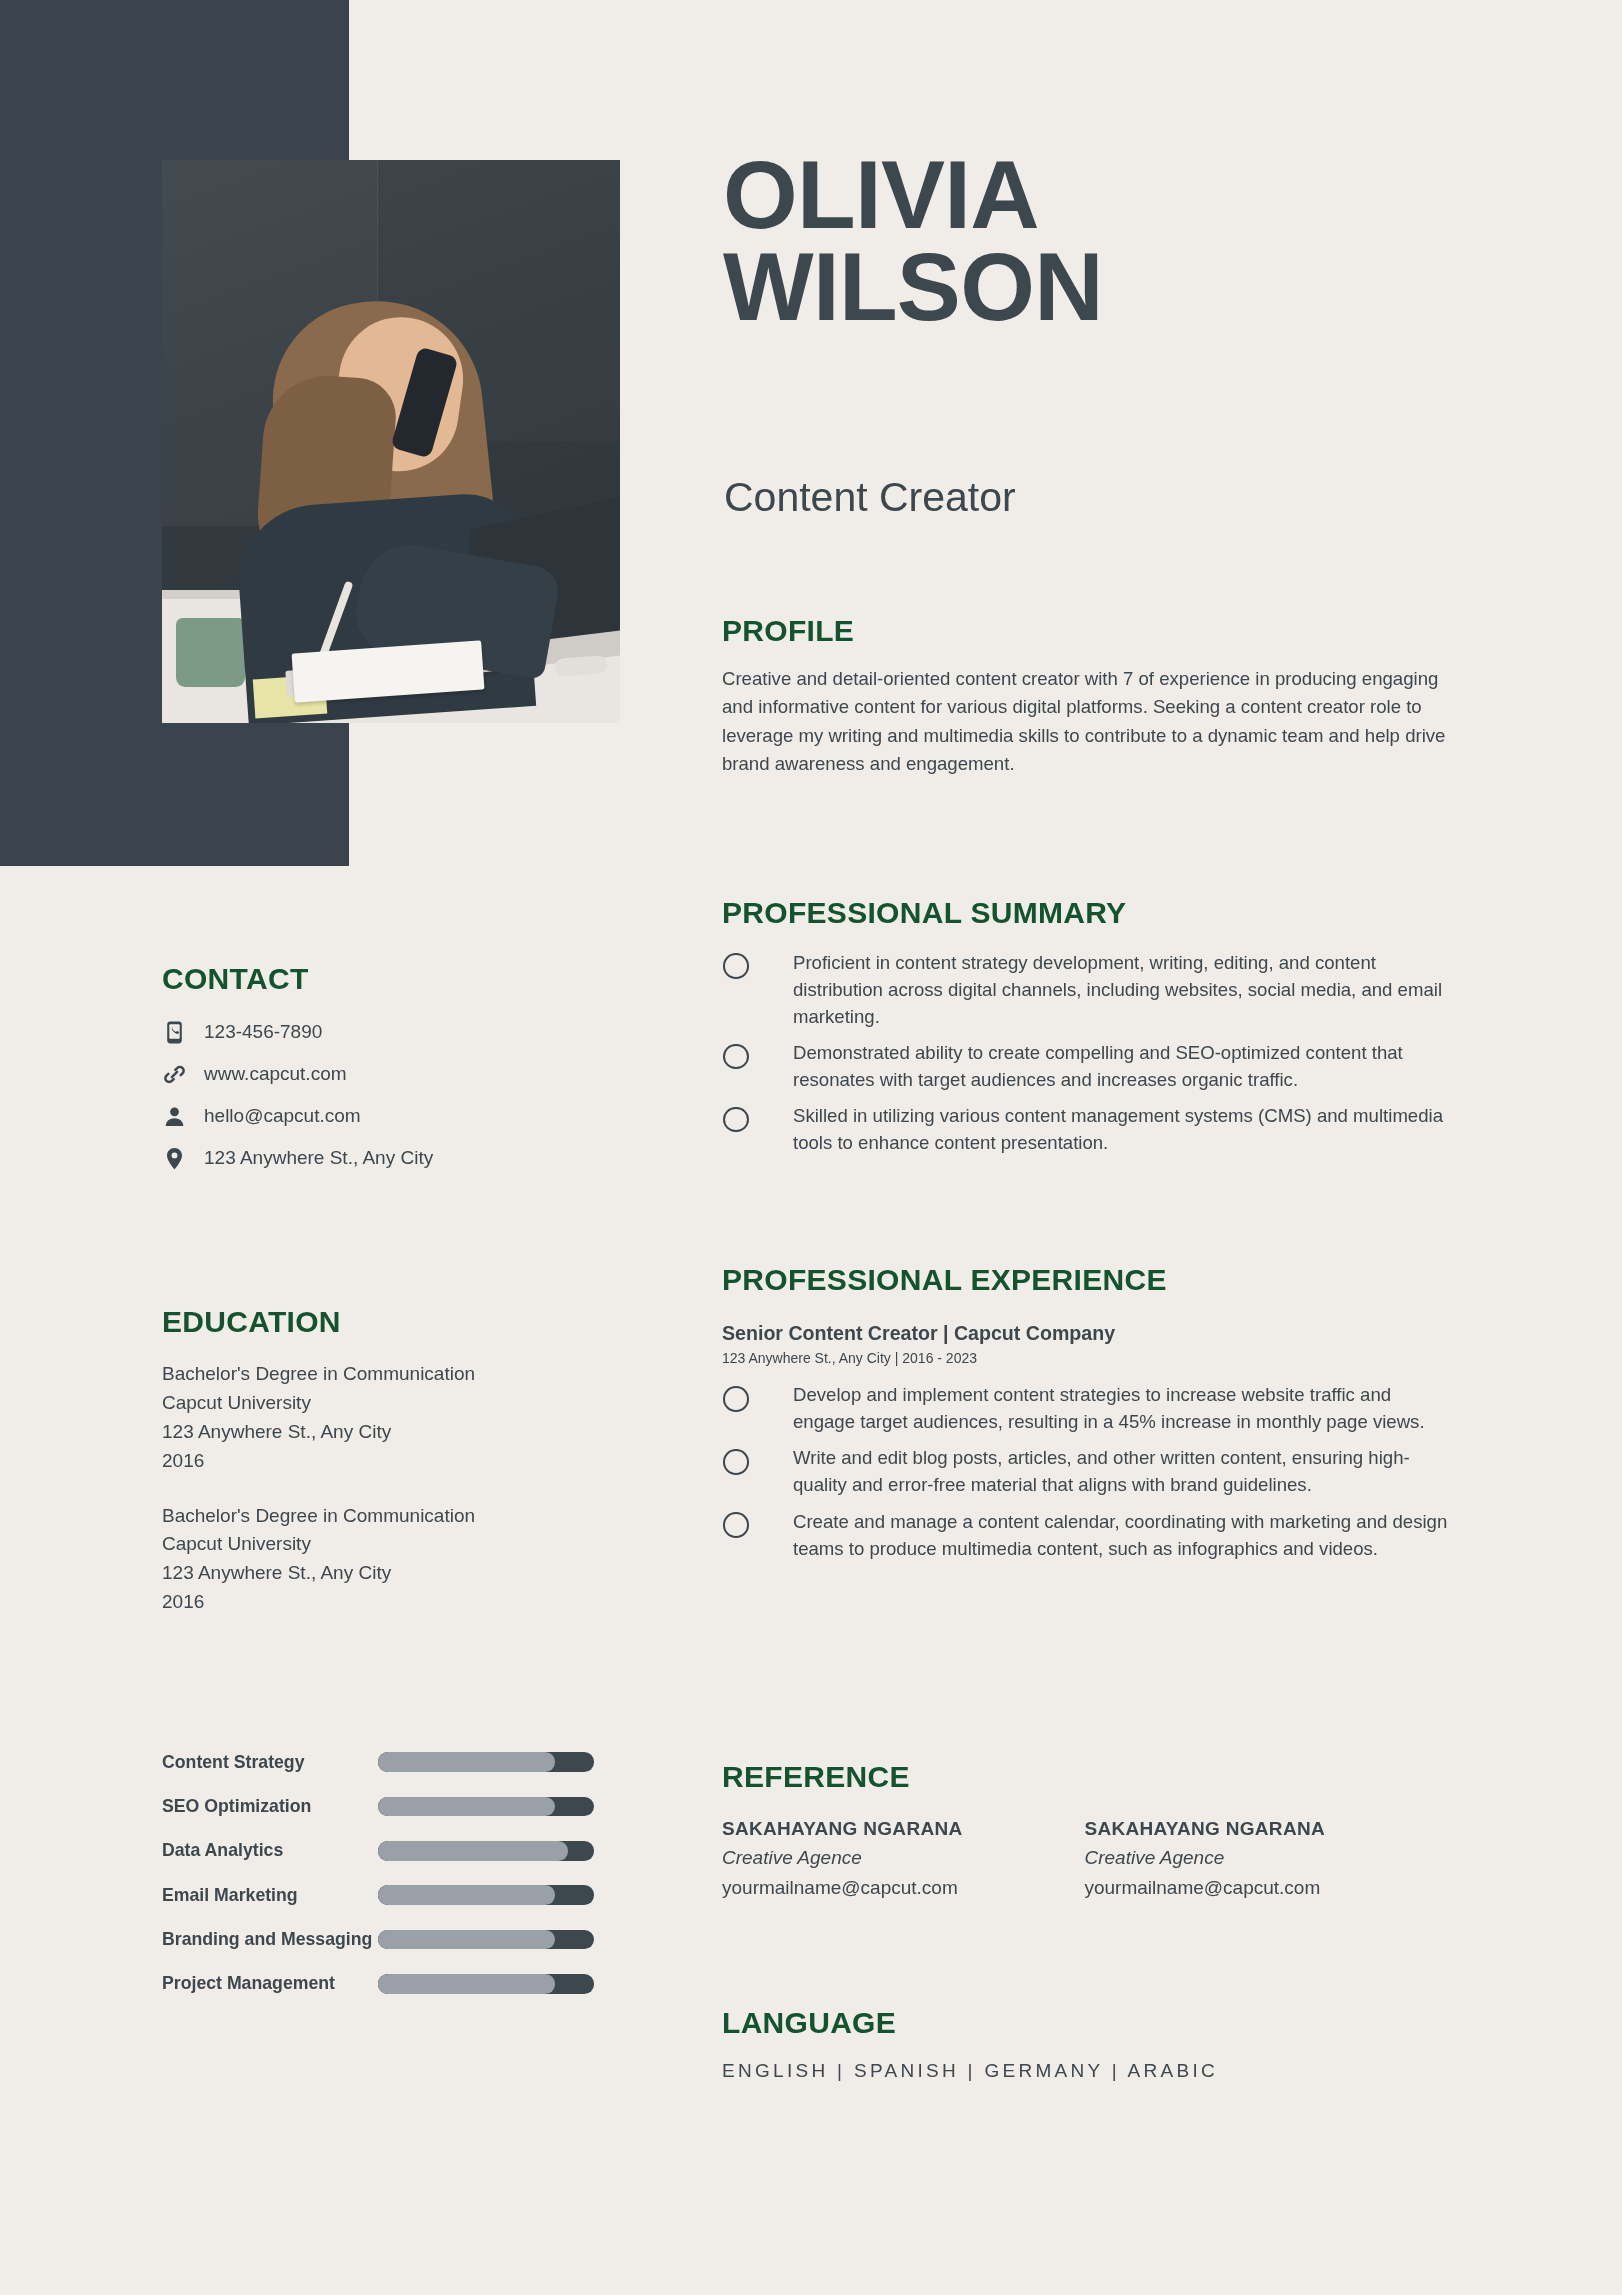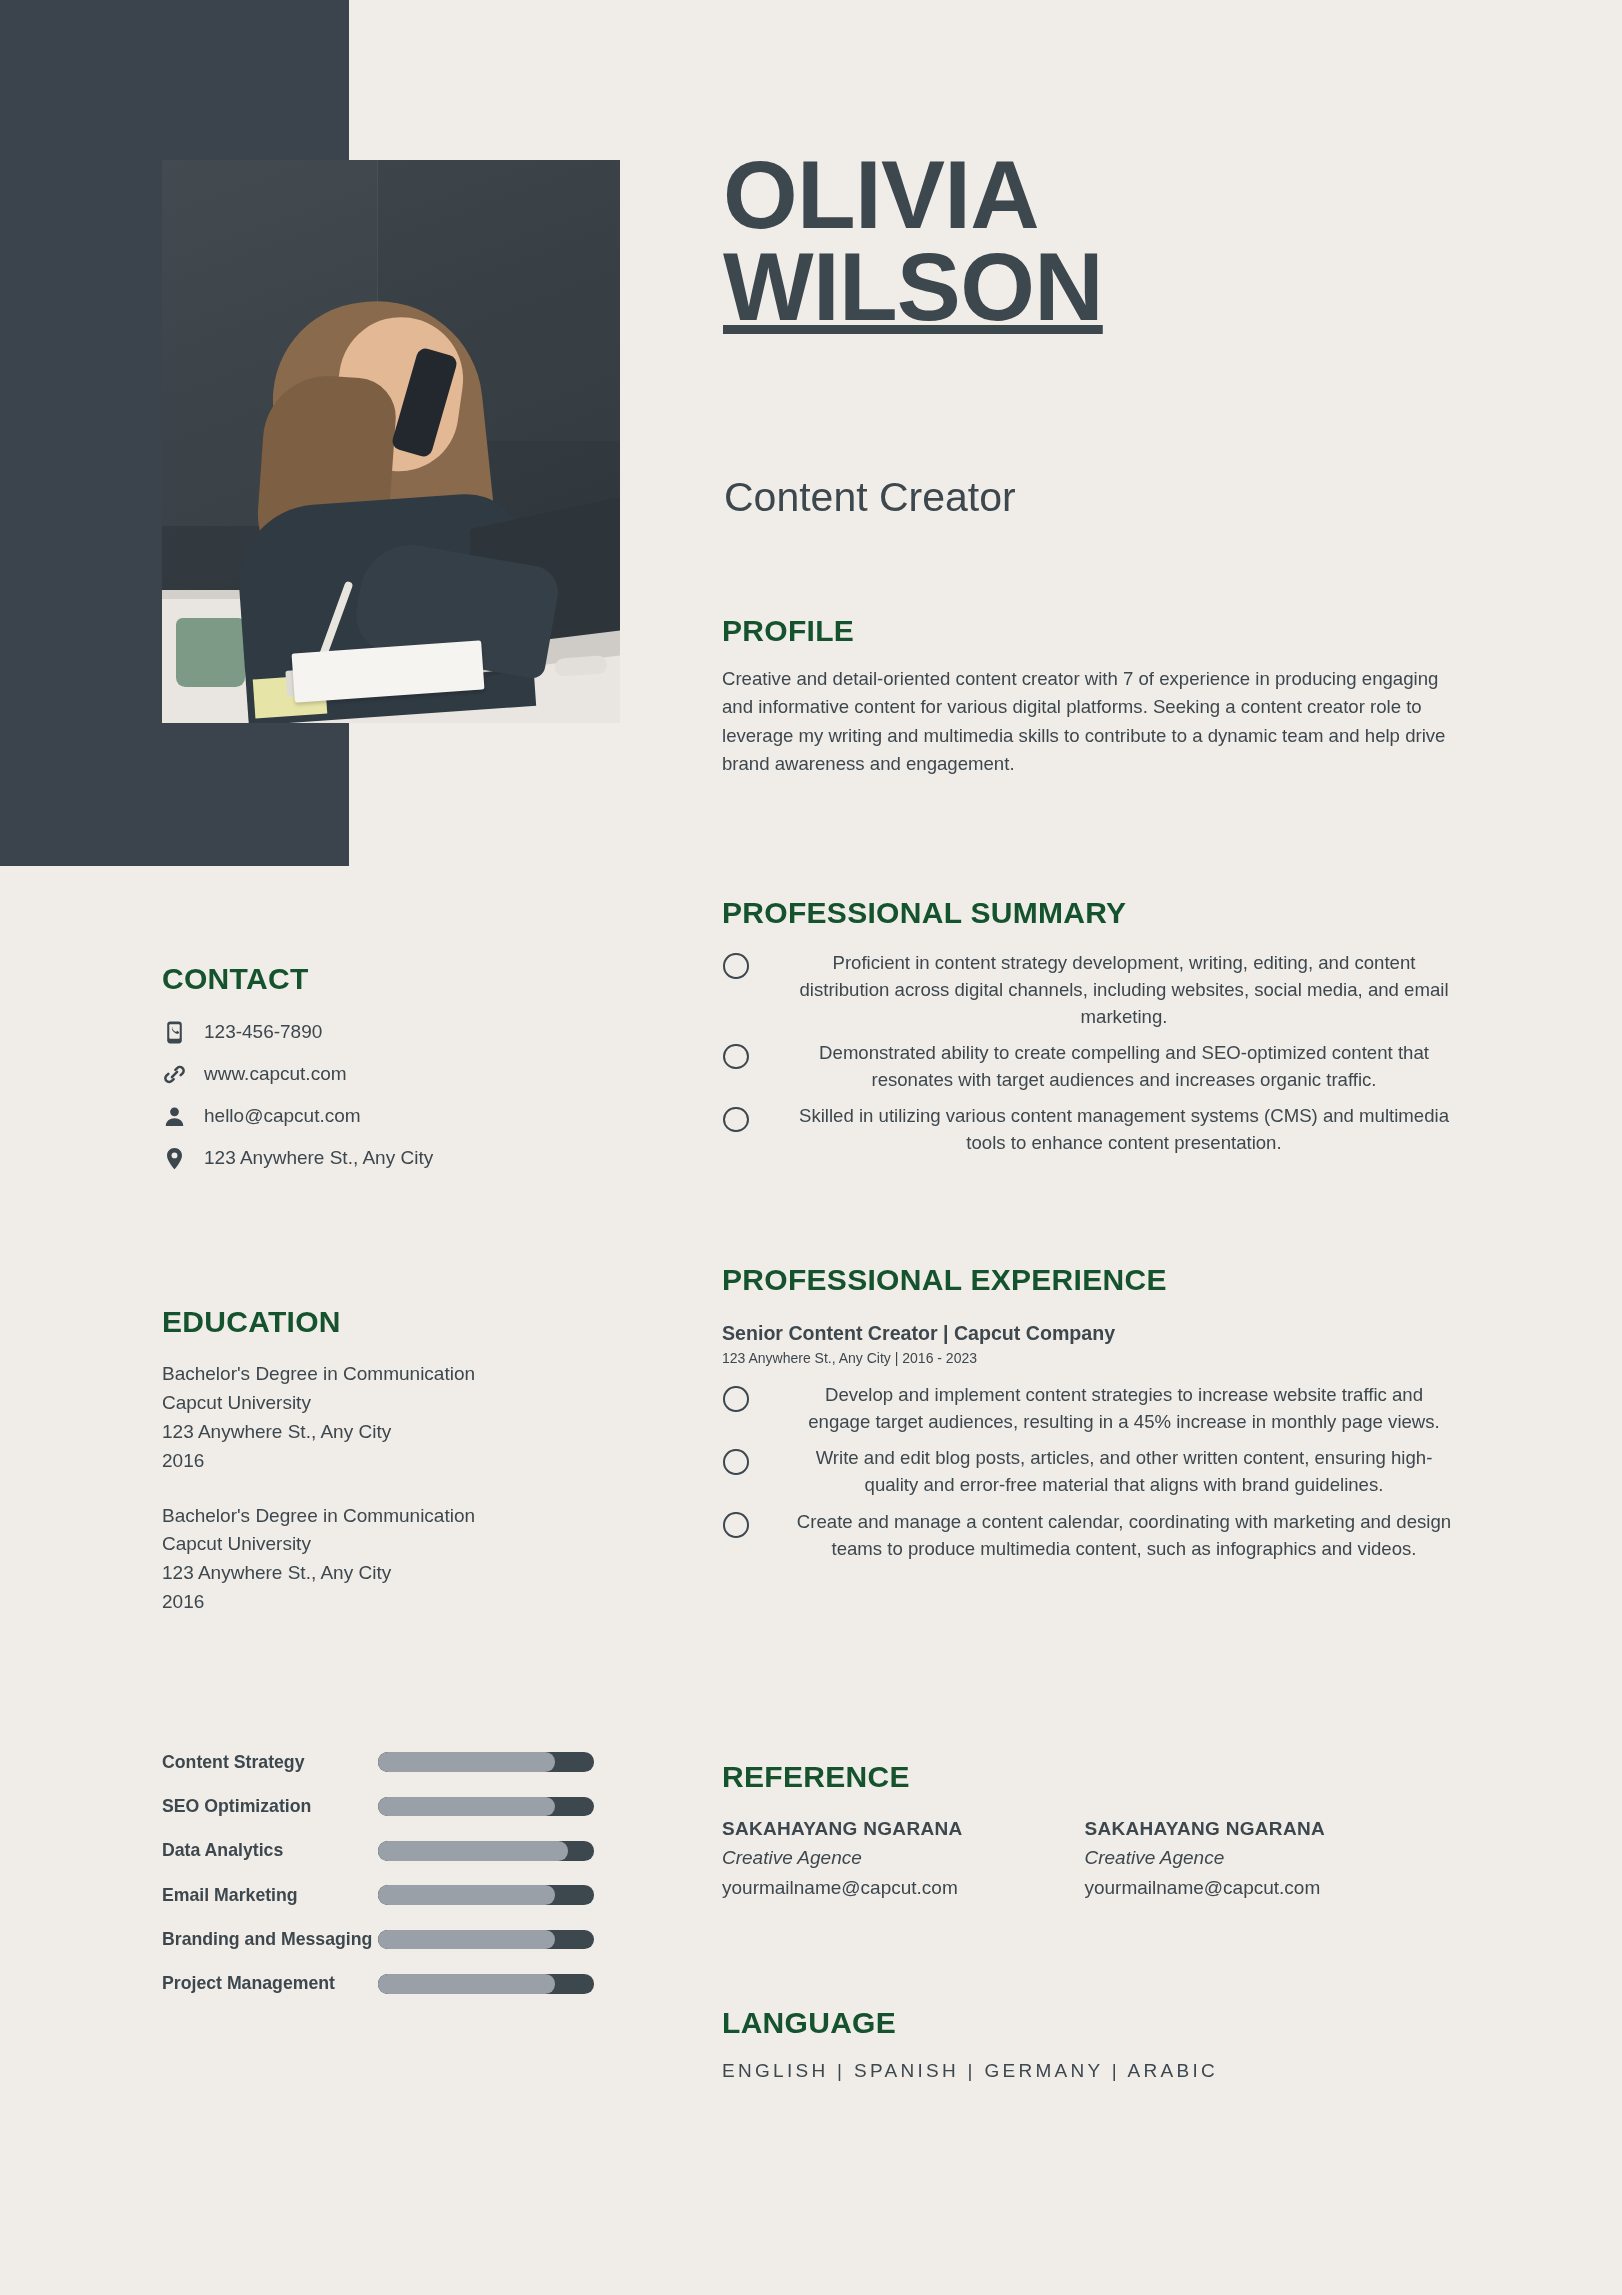--- a/index.html
+++ b/index.html
@@ -43,41 +43,41 @@
   .photo-cup { position:absolute; left:14.4px; top:458px; width:69px; height:69px; background:#7d9a86; border-radius:6.5px 6.5px 9.2px 9.2px; }
   .photo-note { position:absolute; left:92px; top:517px; width:72px; height:39px; background:#e7e4a8; transform:rotate(-4deg); }
   .photo-obj { position:absolute; left:393px; top:497px; width:52px; height:18.3px; background:#e2ded9; border-radius:9.2px; transform:rotate(-4deg); }
 
   
   .name {
     position:absolute; left:723px; top:149px;
     font-size:96px; line-height:0.96; font-weight:700;
     letter-spacing:-0.7px; color:#3d474e;
   }
-  .name .line2 { display:block;text-decoration:underline; }
+  .name .line2 { display:block; }
   .role {
     position:absolute; left:724px; top:474px;
     font-size:41px; font-weight:400; color:#3d474e;
   }
 
   
   .sec-title {
     font-size:30px; font-weight:600; letter-spacing:0.3px; color:#14532d;
   }
 
   
   .profile-wrap { position:absolute; left:722px; top:614px; width:732px; }
   .profile-wrap .sec-title { margin-bottom:17px; }
   .profile-text { font-size:18.6px; line-height:1.52; }
 
   
   .psum-wrap { position:absolute; left:722px; top:896px; width:733px; }
   .psum-wrap .sec-title { margin-bottom:19.6px; }
   ul.circ { list-style:none; }
-  ul.circ li { position:relative; padding-left:71px; margin-bottom:9.2px; font-size:18.6px; line-height:1.45;text-align:center; }
+  ul.circ li { position:relative; padding-left:71px; margin-bottom:9.2px; font-size:18.6px; line-height:1.45; }
   ul.circ li::before {
     content:""; position:absolute; left:1.3px; top:3.9px;
     width:21.6px; height:21.6px; border:2px solid #3d474e; border-radius:50%;
   }
 
   
   .pexp-wrap { position:absolute; left:722px; top:1263px; width:733px; }
   .pexp-wrap .sec-title { margin-bottom:22px; }
   .job-title { font-size:19.6px; font-weight:700; line-height:1.5; }
   .job-meta { font-size:14px; font-weight:400; line-height:1.5; margin-bottom:13px; }

